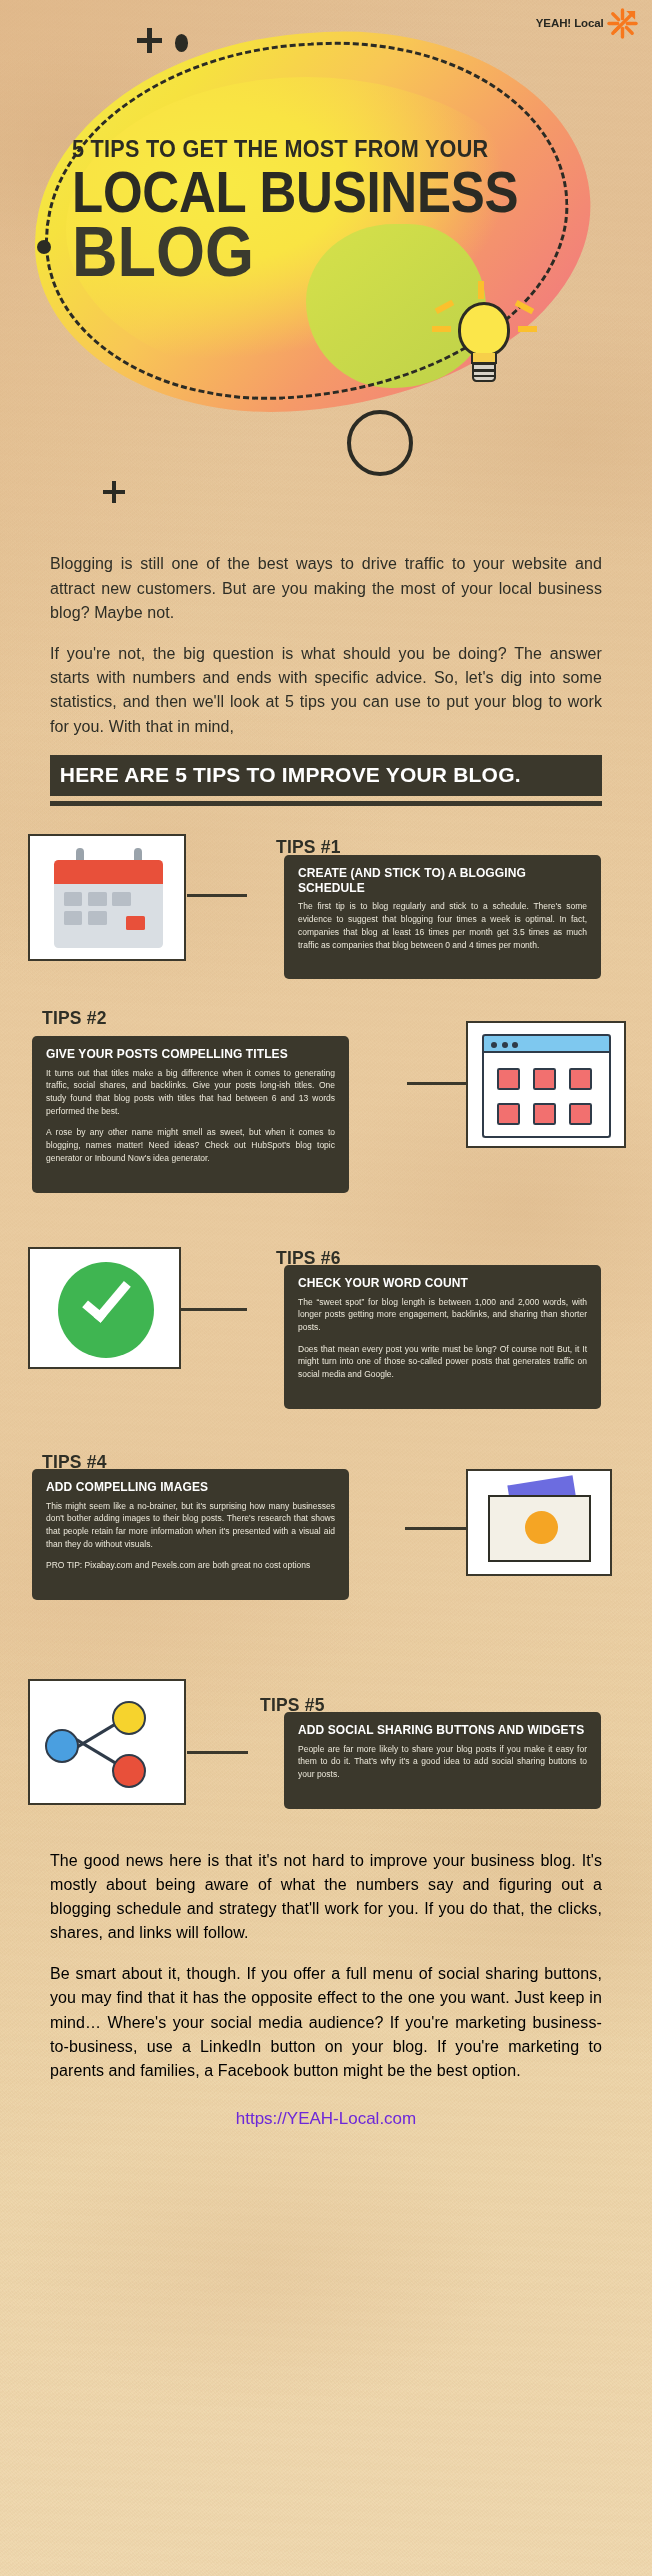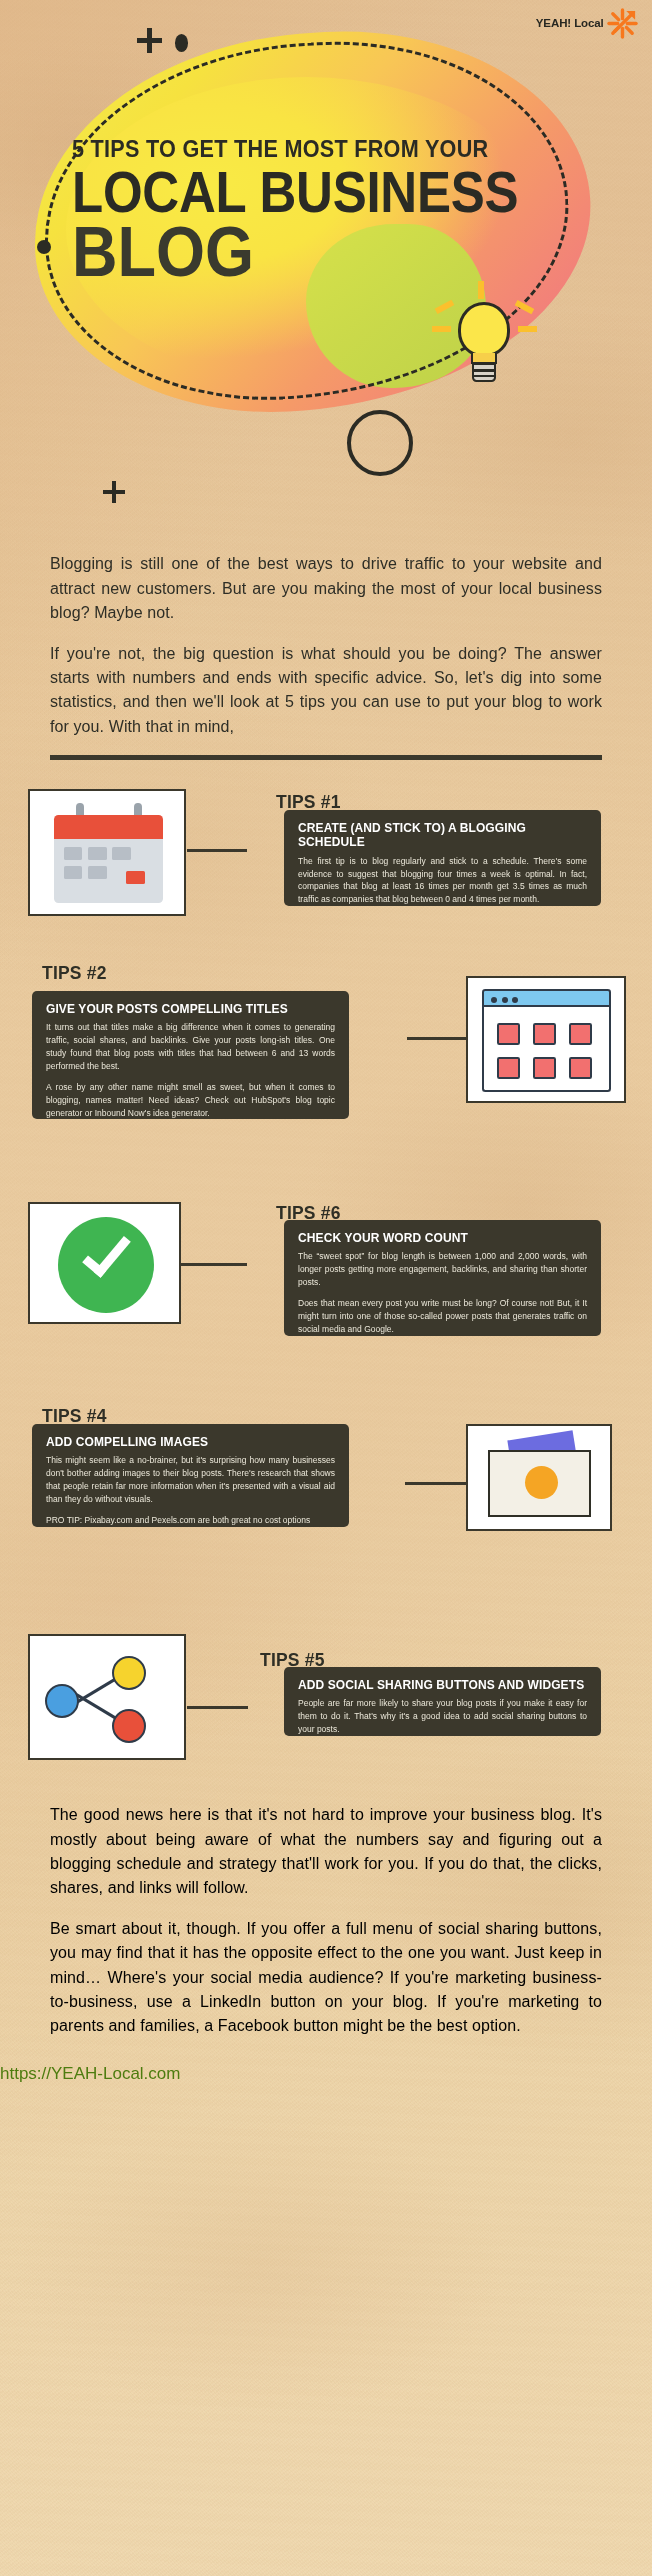--- a/index.html
+++ b/index.html
@@ -209,21 +209,21 @@
 
   
   .tips { position: relative; margin-top: 18.6px; }
   .tip-row { position: relative; width: 652px; }
 
   .tip-card {
     position: absolute;
     background: #3b382c;
     border-radius: 4.9px;
     color: #f2efe4;
-    padding: 11px 14px 0;
+    padding: 11px 14px 28px;
   }
   .tip-num {
     position: absolute;
     font-family: "Liberation Sans Narrow", "Liberation Sans", sans-serif;
     font-size: 17.5px; font-weight: 700; color: #2f2f26;
     letter-spacing: 0.2px;
   }
   .tip-head {
     font-family: "Liberation Sans Narrow", "Liberation Sans", sans-serif;
     font-size: 12px; font-weight: 700; color: #ffffff;
@@ -275,22 +275,23 @@
   .photo-sun { position: absolute; left: 57px; top: 40px; width: 33px; height: 33px; background: #f5a524; border-radius: 50%; }
 
   
   .node { position: absolute; border-radius: 50%; border: 2.7px solid #2f3b49; }
   .node.blue { background: #4a9fe0; } .node.yellow { background: #f6d32d; } .node.red { background: #e8503a; }
   .edge { position: absolute; height: 2.7px; background: #2f3b49; }
 
   
   .footer-copy { position: relative; width: 552px; margin: 0 auto; padding-top: 4.4px; }
   .footer-url {
-    font-family: "Liberation Sans Narrow", "Liberation Sans", sans-serif;
-    font-size: 17px; color: #4d7c0f; padding: 8.7px 0 18.6px;
+    text-align: center;
+    font-family: "Liberation Sans Narrow", "Liberation Sans", sans-serif;
+    font-size: 17px; color: #6d28d9; padding: 8.7px 0 18.6px;
   }
 </style>
 </head>
 <body>
 
 <div class="paper-bg"></div>
 <div class="paper-blotches"></div>
 
 <div class="page">
 
@@ -341,20 +342,21 @@
       <div class="hero-main">LOCAL BUSINESS</div>
       <div class="hero-blog">BLOG</div>
     </div>
   </section>
 
   <section class="body-copy">
     <p class="para">Blogging is still one of the best ways to drive traffic to your website and attract new customers. But are you making the most of your local business blog? Maybe not.</p>
     <p class="para">If you're not, the big question is what should you be doing? The answer starts with numbers and ends with specific advice. So, let's dig into some statistics, and then we'll look at 5 tips you can use to put your blog to work for you. With that in mind,</p>
   </section>
 
+  <div class="section-bar">HERE ARE 5 TIPS TO IMPROVE YOUR BLOG.</div>
   <div class="section-rule"></div>
 
   <div class="tips">
 
     <div class="tip-row" style="height:175px;">
       <div class="tip-illus" style="left:28px; top:9.8px; width:158px; height:127px;">
         <div class="cal">
           <div class="cal-ring" style="left:22px;"></div>
           <div class="cal-ring" style="left:80px;"></div>
           <div class="cal-top"></div>

